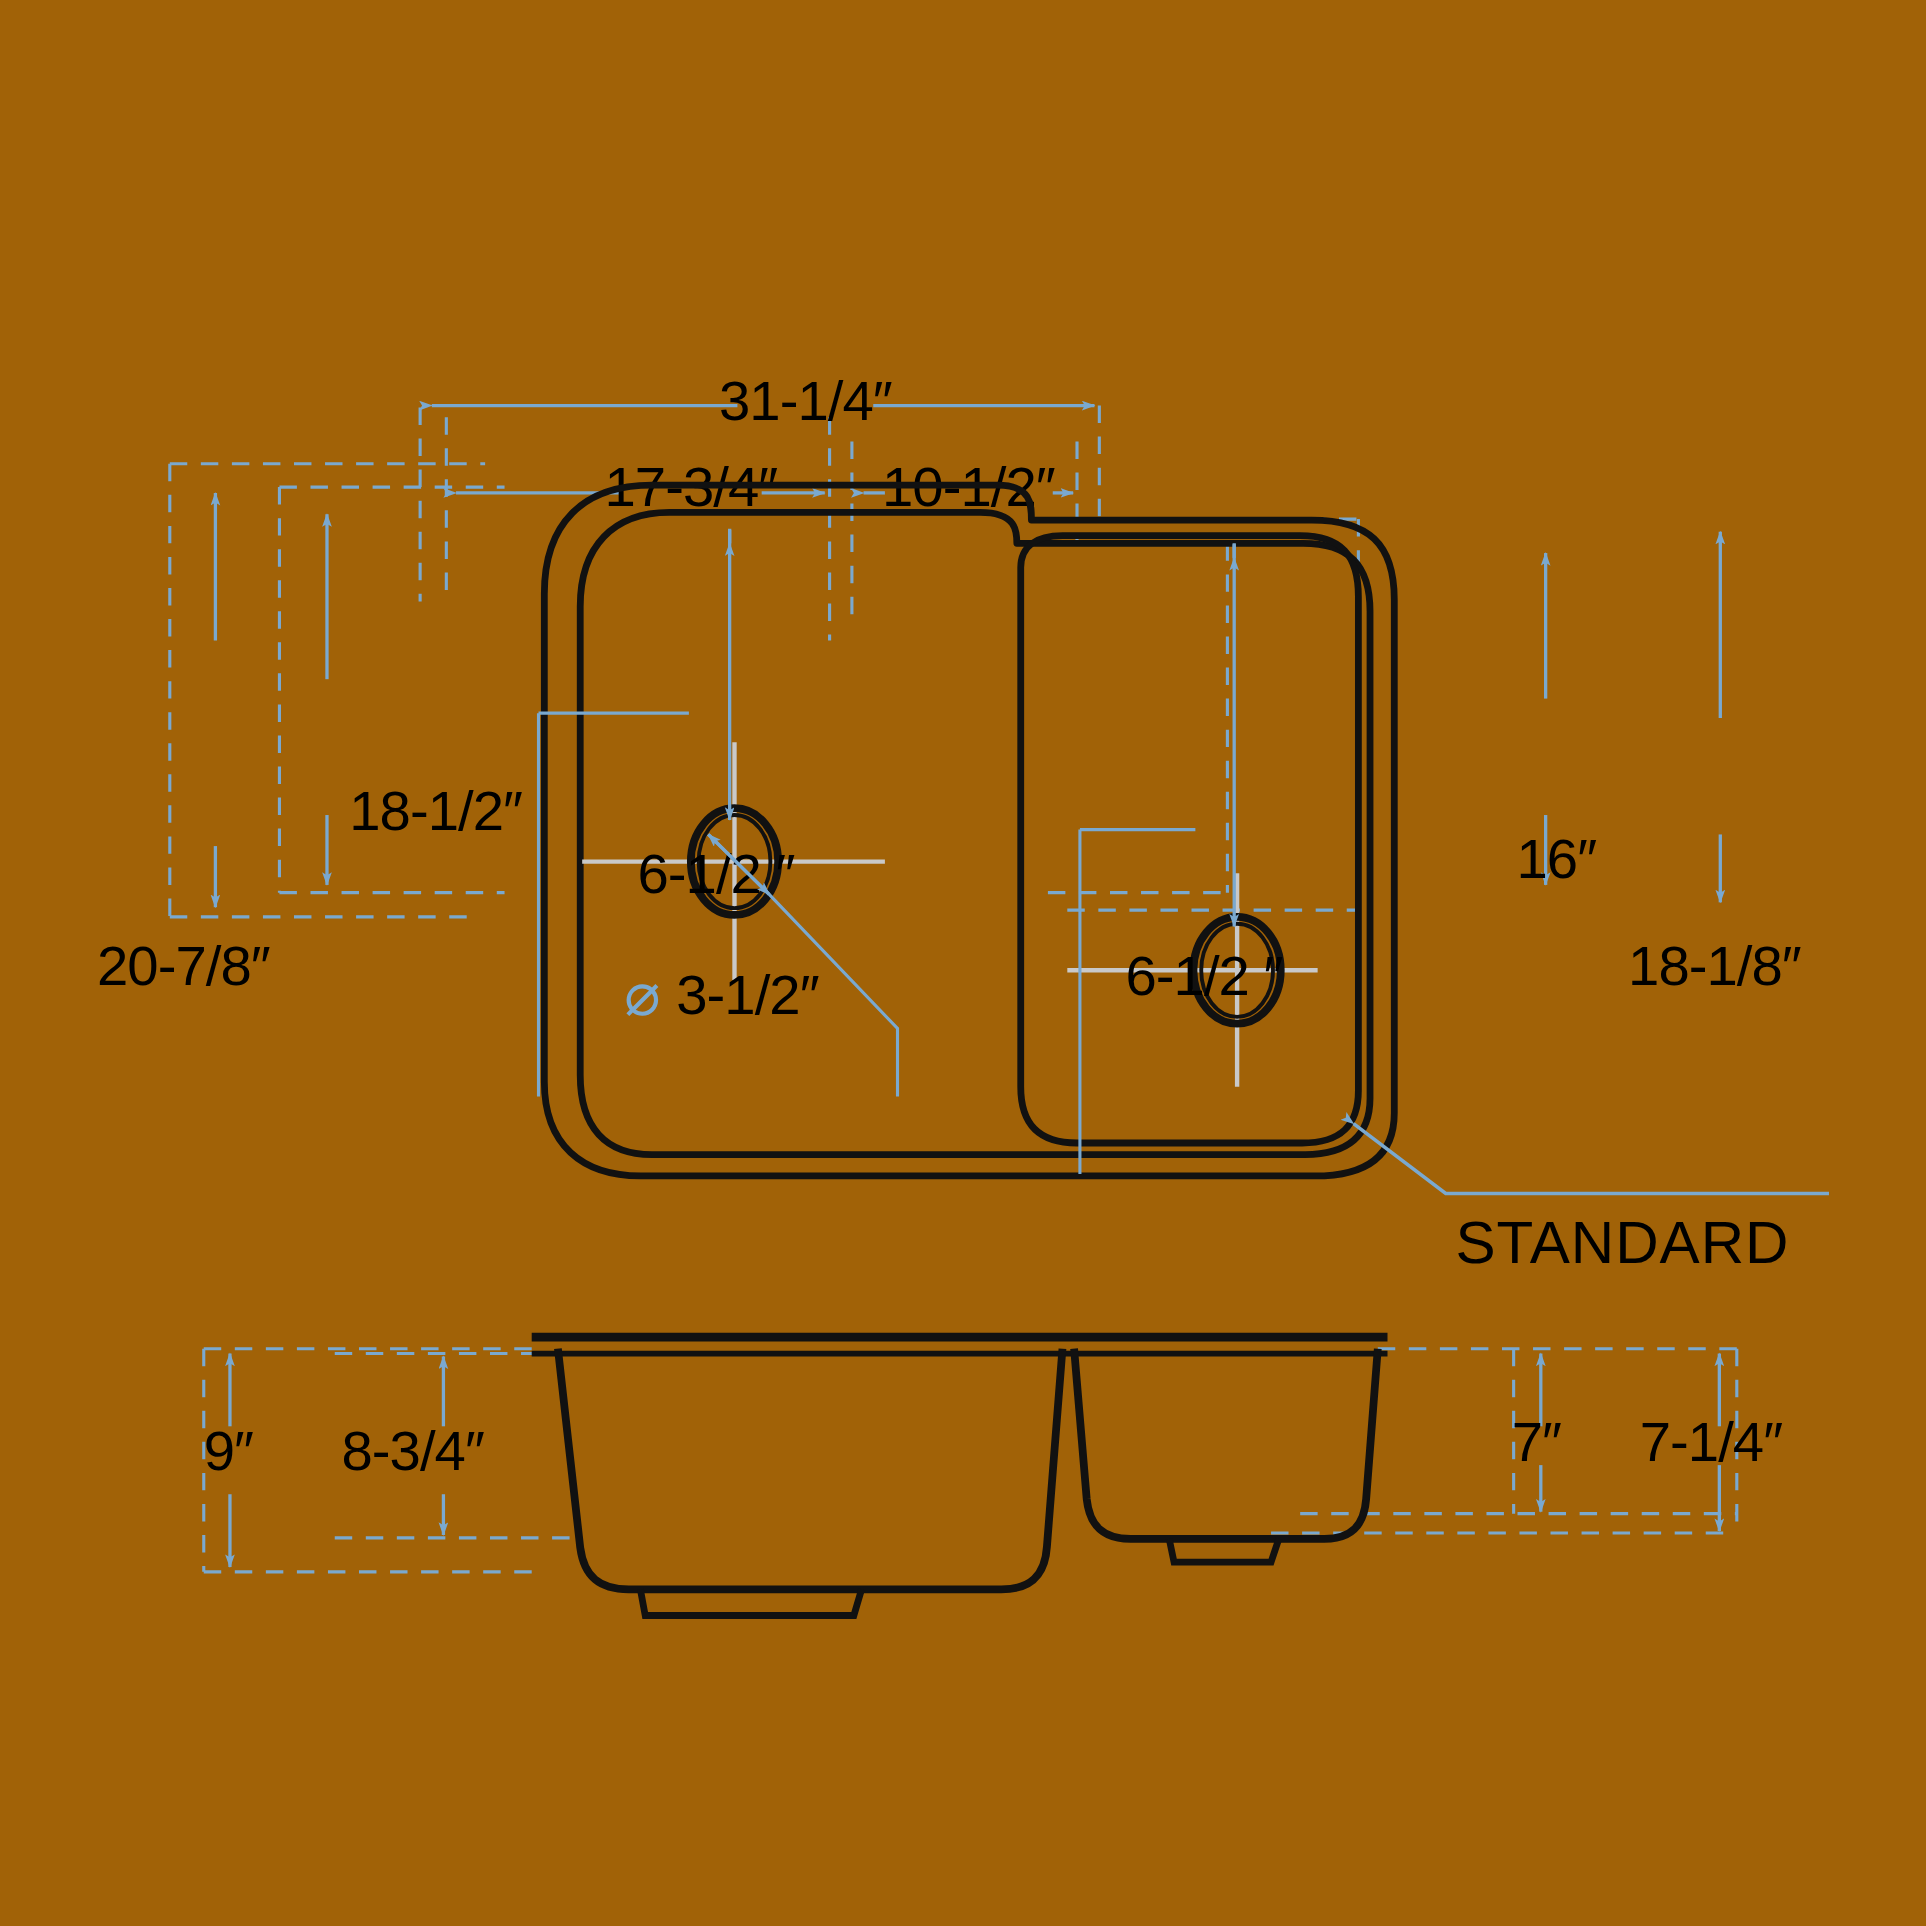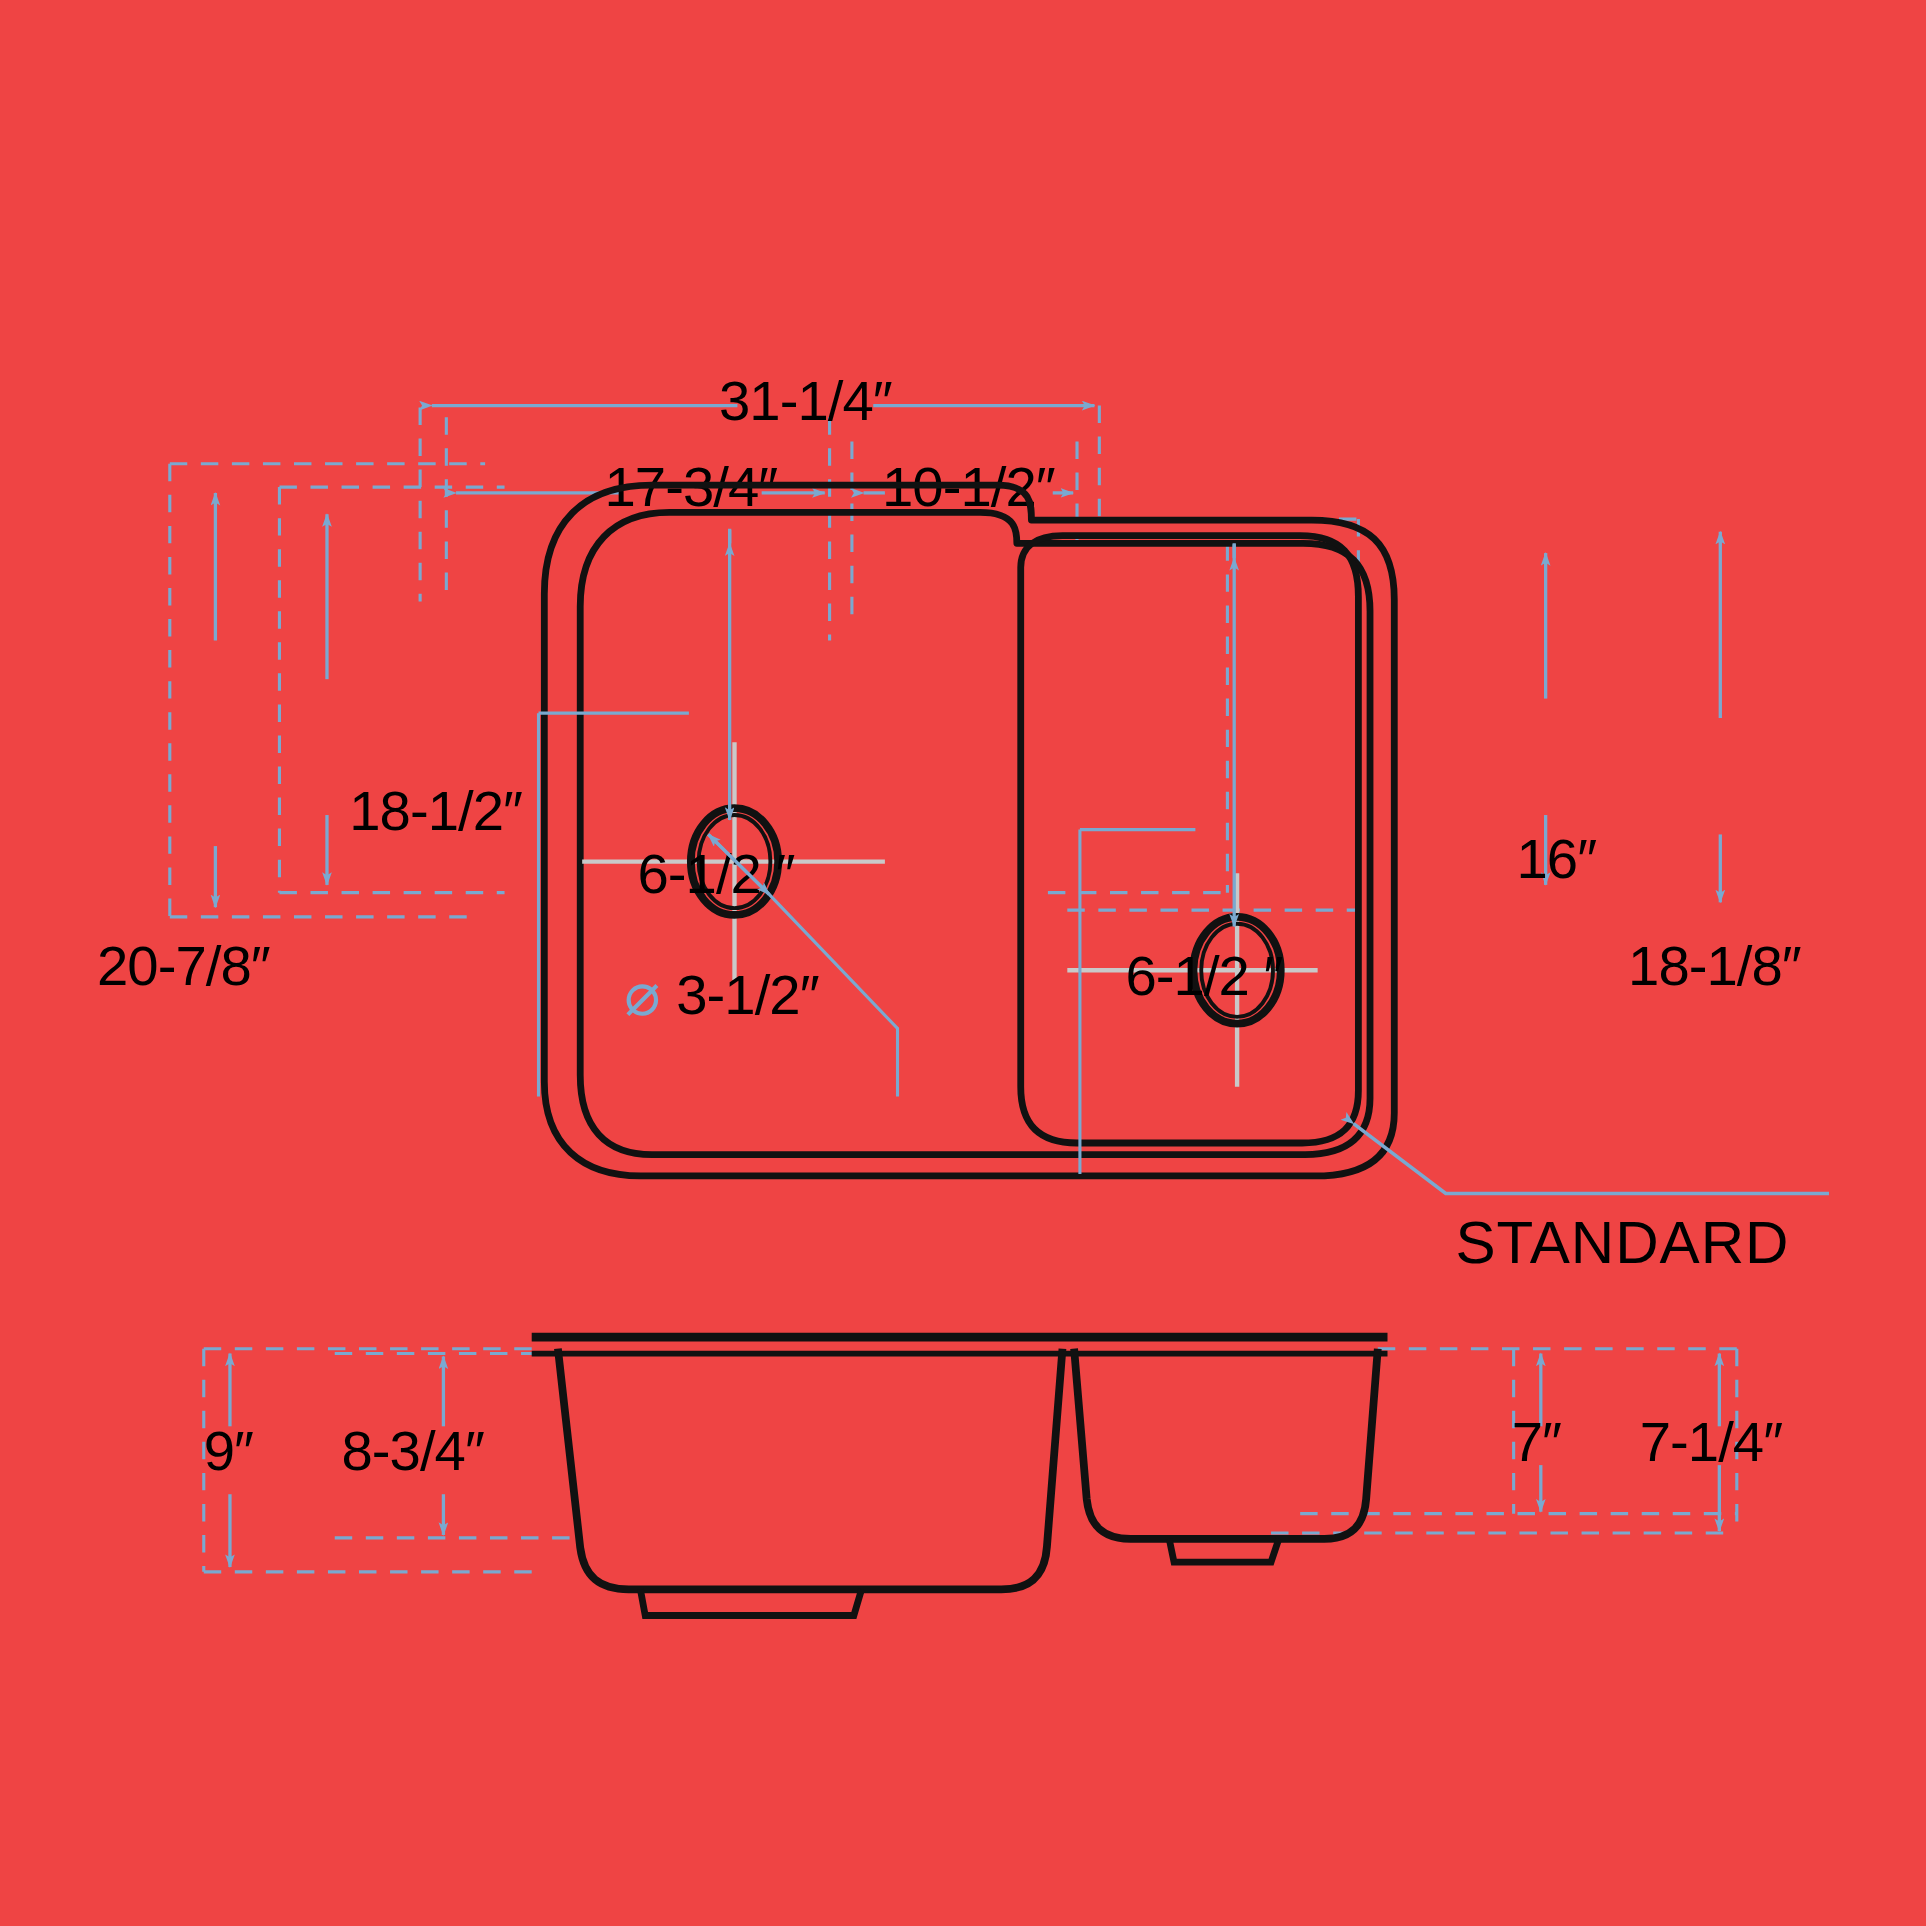--- a/index.html
+++ b/index.html
@@ -1,17 +1,17 @@
 <!DOCTYPE html>
 <html><head>
 <meta charset="utf-8">
 <style>
   html,body{margin:0;padding:0;background:#ffffff;}
   body{width:1926px;height:1926px;font-family:"Liberation Sans",sans-serif;overflow:hidden;}
-  #stage{position:relative;width:1926px;height:1926px;background:#ef4444;}
+  #stage{position:relative;width:1926px;height:1926px;background:#a16207;}
   svg#dwg{position:absolute;left:0;top:0;width:1926px;height:1926px;display:block;}
   text{font-family:"Liberation Sans",sans-serif;fill:#000;dominant-baseline:middle;}
   .dimtext{font-size:58px;letter-spacing:-1px;}
   .stdtext{font-size:62px;letter-spacing:1px;}
   .diasym{font-size:62px;fill:#7aa9d0;}
 </style>
 </head>
 <body>
 
 <div id="stage">

